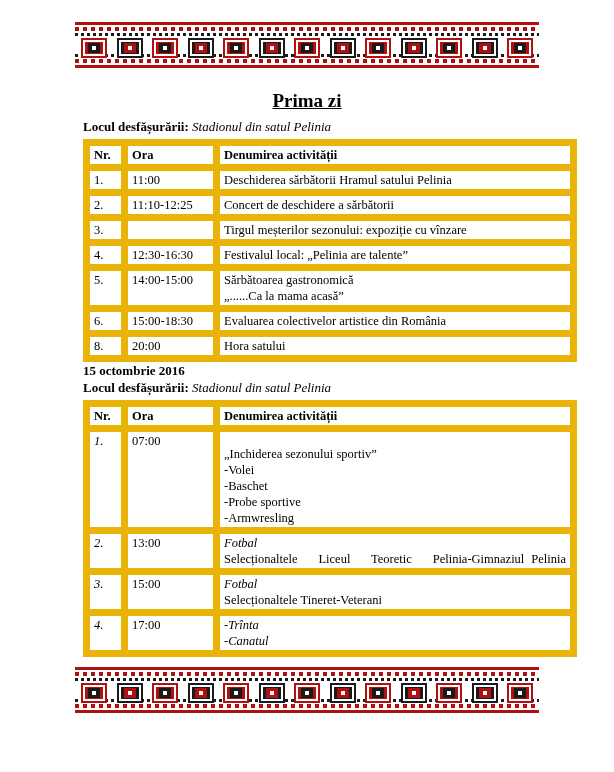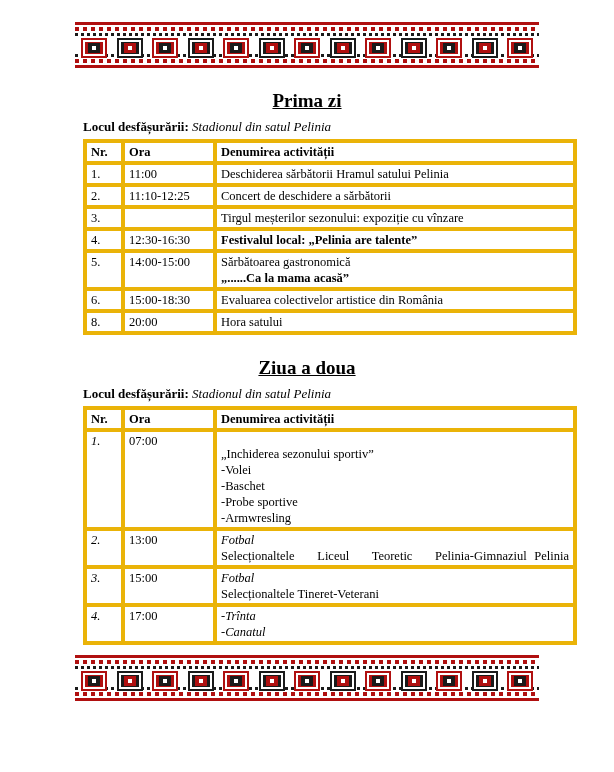--- a/index.html
+++ b/index.html
@@ -139,37 +139,37 @@
   
   table.schedule {
     border-collapse: collapse;
     width: 494px;
     margin-left: 38px;
     font-size: 12.5px;
     table-layout: fixed;
   }
   table.schedule th,
   table.schedule td {
-    border: 4px solid #eab308;
+    border: 7px solid #eab308;
     padding: 1px 4px;
     vertical-align: top;
     line-height: 1.28;
   }
   table.schedule th {
     font-weight: bold;
     text-align: left;
     font-size: 12.5px;
   }
   col.c-nr { width: 38px; }
   col.c-ora { width: 92px; }
   col.c-act { width: auto; }
 
   td.nr { text-align: left; }
   .it { font-style: italic; }
-  .bold { font-weight: bold; }
+  .bold { font-weight: normal; }
   .justify { text-align: justify; text-align-last: justify; }
   .cell-lines div { white-space: pre-wrap; }
   .blank-line { height: 13px; }
 </style>
 </head>
 <body>
 
 <div class="page">
 
   <div class="band band-top">
@@ -254,23 +254,23 @@
         <td>Evaluarea colectivelor artistice din România</td>
       </tr>
       <tr>
         <td class="nr">8.</td>
         <td>20:00</td>
         <td>Hora satului</td>
       </tr>
     </tbody>
   </table>
 
-  <div class="section-heading second">Ziua a doua</div>
 
   <div class="meta">
+    <span class="date">15 octombrie 2016</span>
     <span class="venue-row">
       <span class="venue-label">Locul desfășurării:</span>
       <span class="venue-value">Stadionul din satul Pelinia</span>
     </span>
   </div>
 
   <table class="schedule">
     <colgroup>
       <col class="c-nr">
         <col class="c-ora">

